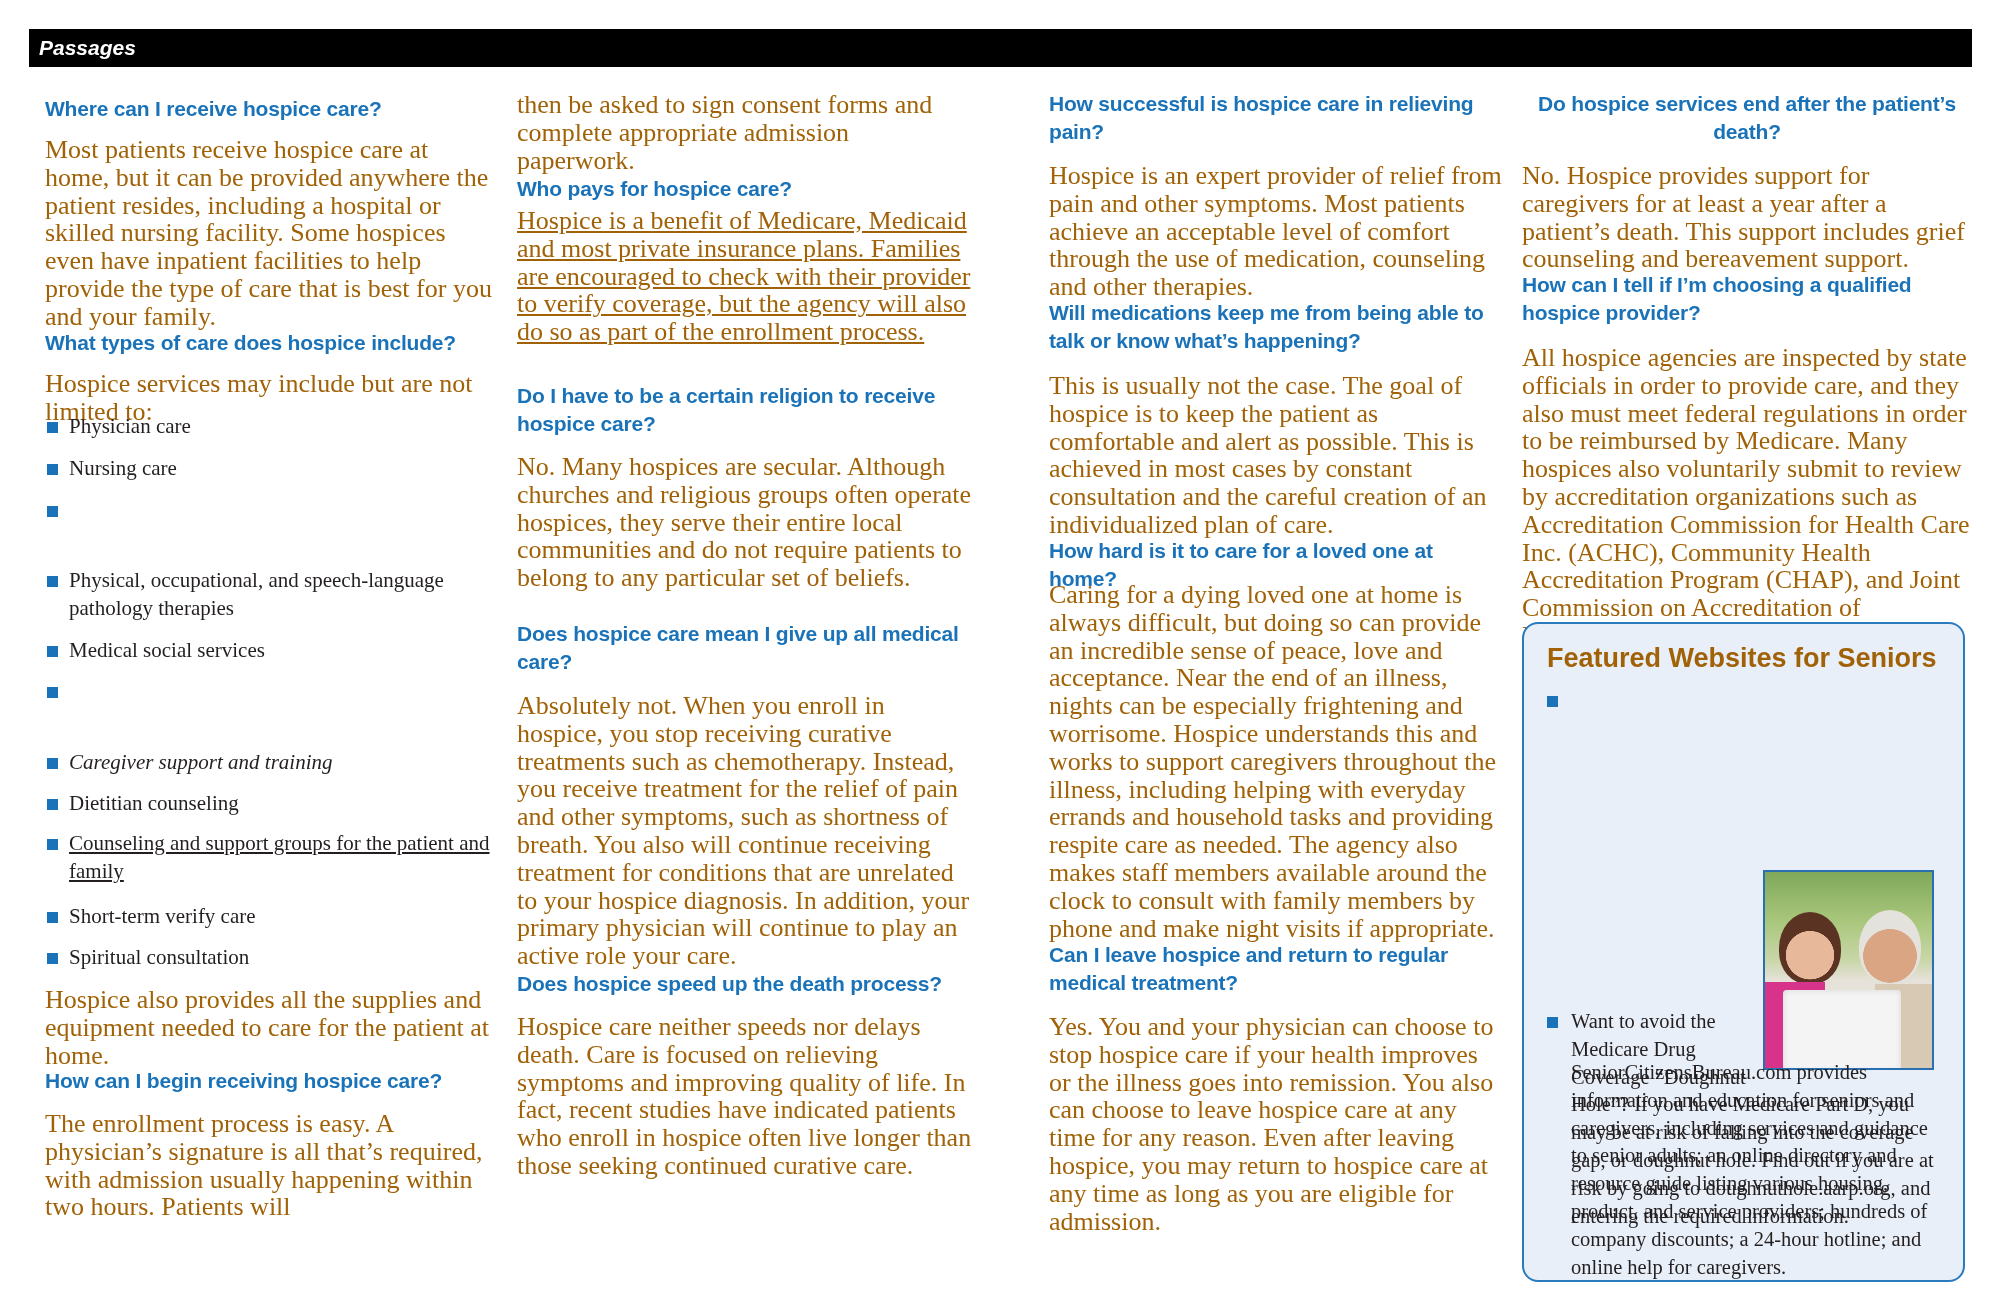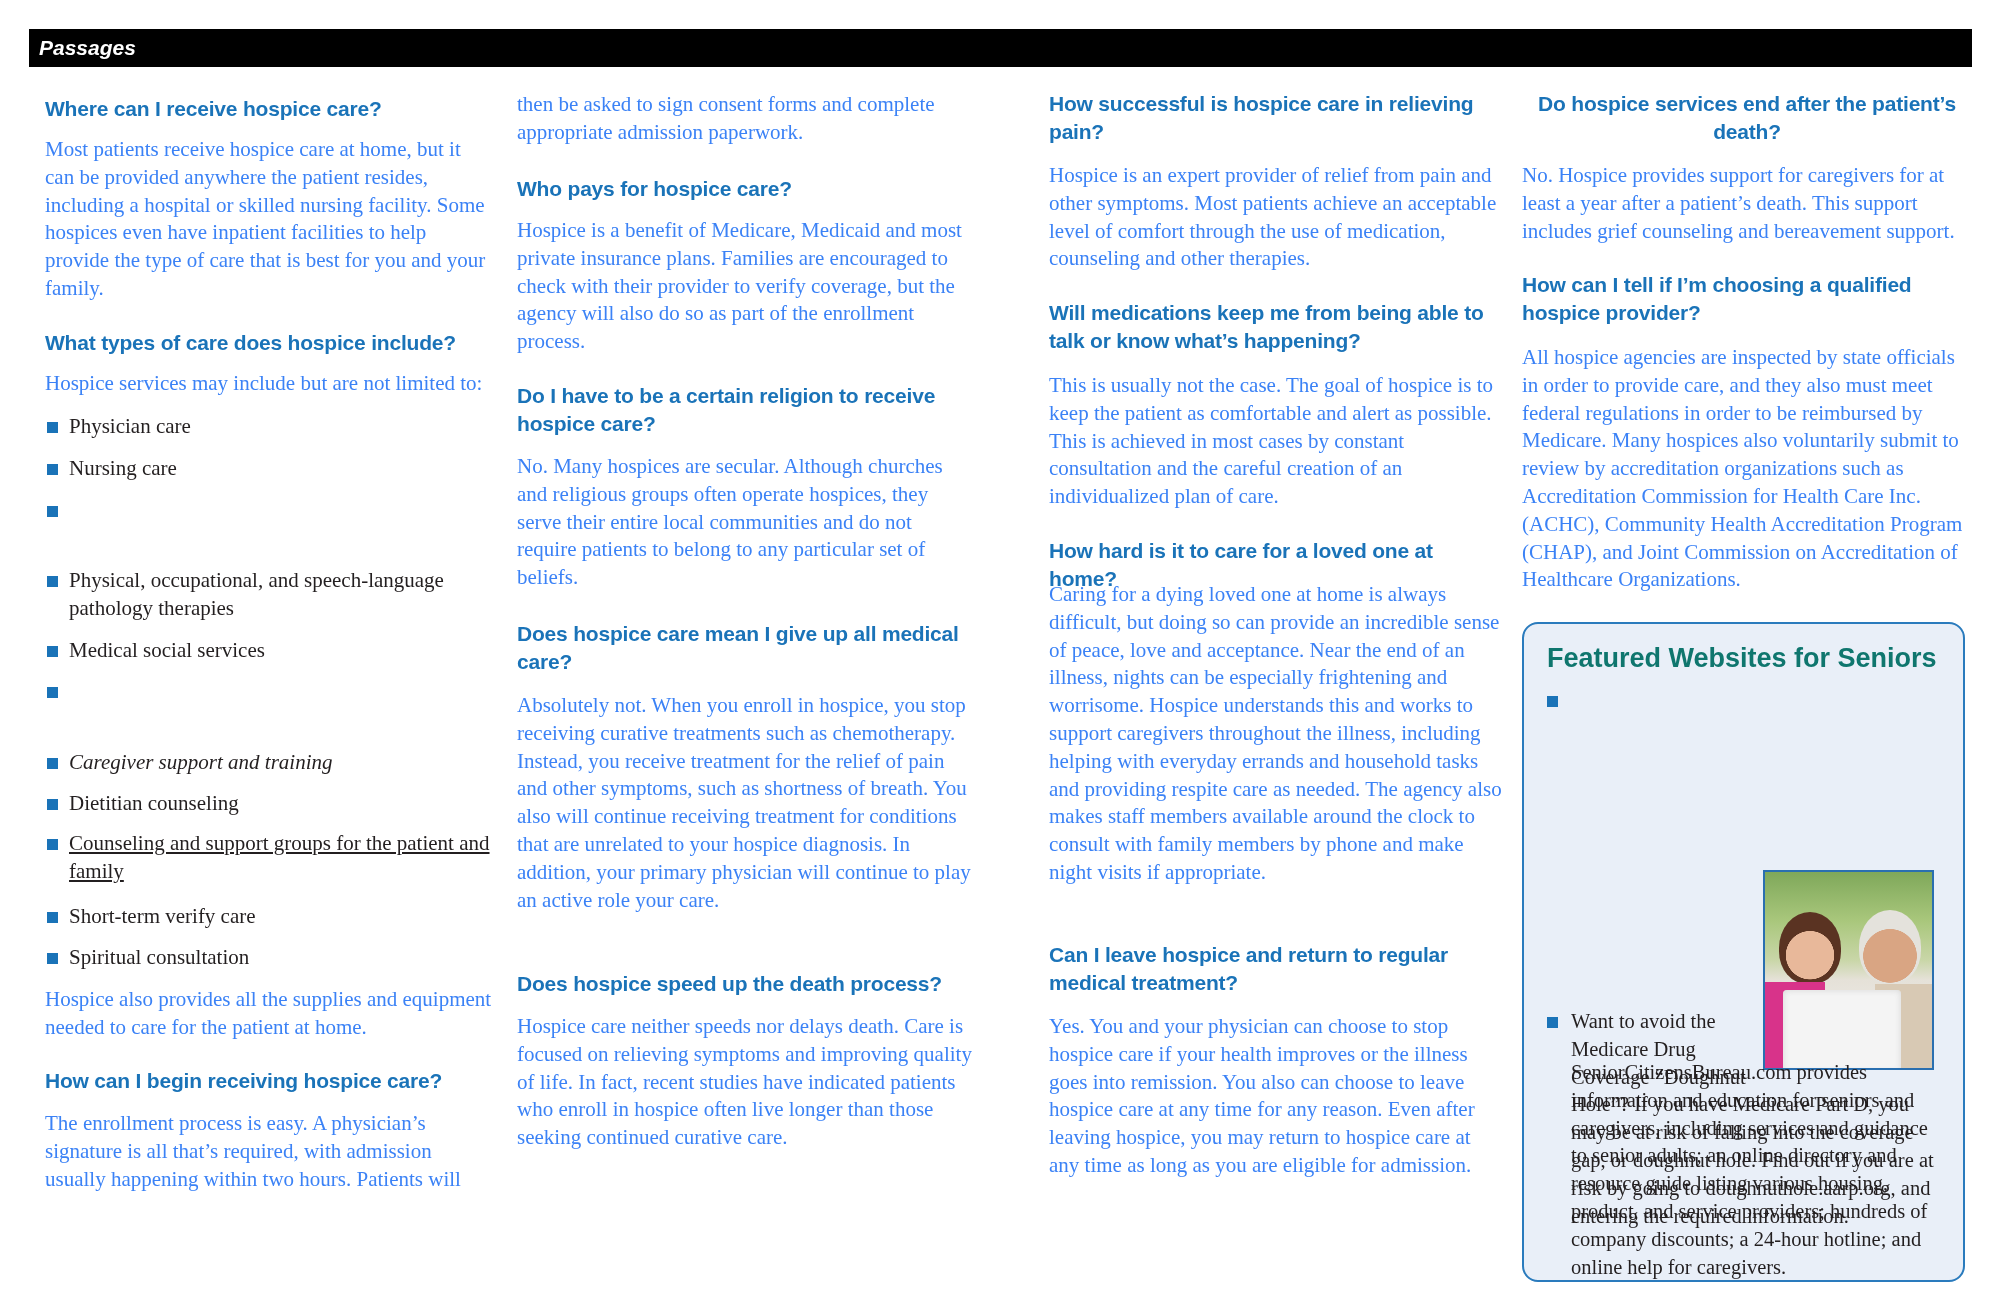--- a/index.html
+++ b/index.html
@@ -2,29 +2,29 @@
 <html><head>
 <meta charset="utf-8">
 <style>
   * { box-sizing: border-box; margin: 0; padding: 0; }
   html, body { width: 2000px; height: 1294px; background: #ffffff; overflow: hidden; }
   body { position: relative; font-family: "Liberation Serif", "DejaVu Serif", serif; color: #231f20; }
   .bar { position: absolute; left: 29px; top: 29px; width: 1943px; height: 38px; background: #000000; }
   .bar-title { position: absolute; left: 10px; top: 5px; color: #ffffff; font-family: "Liberation Sans", "DejaVu Sans", sans-serif; font-weight: bold; font-style: italic; font-size: 21px; line-height: 28px; }
   .blk { position: absolute; }
   .h { color: #1a73b8; font-family: "Liberation Sans", "DejaVu Sans", sans-serif; font-weight: bold; font-size: 21px; line-height: 28px; letter-spacing: -0.2px; }
-  .p { font-size: 21px; line-height: 27.8px; color: #3b82f6; }
+  .p { font-size: 26px; line-height: 27.8px; color: #a16207; }
   .c1 { left: 45px; width: 450px; }
   .c2 { left: 517px; width: 455px; }
   .c3 { left: 1049px; width: 455px; }
   .c4 { left: 1522px; width: 450px; }
   .li { position: absolute; left: 45px; width: 450px; padding-left: 24px; font-size: 21px; line-height: 27.8px; }
   .sq { position: absolute; left: 2px; top: 9px; width: 11px; height: 11px; background: #1a73b8; }
   .box { position: absolute; left: 1522px; top: 622px; width: 443px; height: 660px; background: #e9eff8; border: 2px solid #2a7bbd; border-radius: 16px; }
-  .box-title { position: absolute; left: 23px; top: 17px; color: #0f766e; font-family: "Liberation Sans", "DejaVu Sans", sans-serif; font-weight: bold; font-size: 27px; line-height: 34px; }
+  .box-title { position: absolute; left: 23px; top: 17px; color: #a16207; font-family: "Liberation Sans", "DejaVu Sans", sans-serif; font-weight: bold; font-size: 27px; line-height: 34px; }
   .bli { position: absolute; left: 23px; width: 400px; padding-left: 24px; font-size: 20.5px; line-height: 27.8px; }
   .bli .sq { left: 0px; }
   .photo { position: absolute; left: 239px; top: 246px; width: 171px; height: 200px; border: 2px solid #2a6fb0; overflow: hidden;
     background: linear-gradient(180deg, #7fa85a 0%, #a9c77c 25%, #c9d6a8 45%, #e5e1d8 55%, #f6f6f6 100%); }
   .photo .woman { position: absolute; left: 14px; top: 40px; width: 62px; height: 72px; border-radius: 50% 50% 45% 45%; background: radial-gradient(circle at 50% 60%, #e8b89a 0 45%, #5a3322 46% 100%); }
   .photo .man { position: absolute; left: 94px; top: 38px; width: 62px; height: 74px; border-radius: 50% 50% 45% 45%; background: radial-gradient(circle at 50% 62%, #d9a583 0 48%, #e4e2dc 49% 100%); }
   .photo .shirt-w { position: absolute; left: 0px; top: 110px; width: 60px; height: 90px; background: #d8338a; }
   .photo .shirt-m { position: absolute; left: 110px; top: 112px; width: 61px; height: 88px; background: #d8c9b4; }
   .photo .laptop { position: absolute; left: 18px; top: 118px; width: 118px; height: 82px; background: #f4f4f4; border-radius: 4px 4px 0 0; box-shadow: inset 0 0 6px #d6d6d6; }
   .float-space { float: right; width: 180px; height: 200px; }
@@ -54,21 +54,21 @@
 <div class="li" style="top:903px;"><span class="sq"></span><span>Short-term verify care</span></div>
 <div class="li" style="top:944px;"><span class="sq"></span><span>Spiritual consultation</span></div>
 
 <div class="blk c1 p" style="top:986px;">Hospice also provides all the supplies and equipment needed to care for the patient at home.</div>
 
 <div class="blk c1 h" style="top:1067px;">How can I begin receiving hospice care?</div>
 <div class="blk c1 p" style="top:1110px;">The enrollment process is easy. A physician’s signature is all that’s required, with admission usually happening within two hours. Patients will</div>
 
 <div class="blk c2 p" style="top:91px;">then be asked to sign consent forms and complete appropriate admission paperwork.</div>
 <div class="blk c2 h" style="top:175px;">Who pays for hospice care?</div>
-<div class="blk c2 p" style="top:217px;">Hospice is a benefit of Medicare, Medicaid and most private insurance plans. Families are encouraged to check with their provider to verify coverage, but the agency will also do so as part of the enrollment process.</div>
+<div class="blk c2 p" style="top:207px;text-decoration:underline;">Hospice is a benefit of Medicare, Medicaid and most private insurance plans. Families are encouraged to check with their provider to verify coverage, but the agency will also do so as part of the enrollment process.</div>
 <div class="blk c2 h" style="top:382px;">Do I have to be a certain religion to receive hospice care?</div>
 <div class="blk c2 p" style="top:453px;">No. Many hospices are secular. Although churches and religious groups often operate hospices, they serve their entire local communities and do not require patients to belong to any particular set of beliefs.</div>
 <div class="blk c2 h" style="top:620px;">Does hospice care mean I give up all medical care?</div>
 <div class="blk c2 p" style="top:692px;">Absolutely not. When you enroll in hospice, you stop receiving curative treatments such as chemotherapy. Instead, you receive treatment for the relief of pain and other symptoms, such as shortness of breath. You also will continue receiving treatment for conditions that are unrelated to your hospice diagnosis. In addition, your primary physician will continue to play an active role your care.</div>
 <div class="blk c2 h" style="top:970px;">Does hospice speed up the death process?</div>
 <div class="blk c2 p" style="top:1013px;">Hospice care neither speeds nor delays death. Care is focused on relieving symptoms and improving quality of life. In fact, recent studies have indicated patients who enroll in hospice often live longer than those seeking continued curative care.</div>
 
 <div class="blk c3 h" style="top:90px;">How successful is hospice care in relieving pain?</div>
 <div class="blk c3 p" style="top:162px;">Hospice is an expert provider of relief from pain and other symptoms. Most patients achieve an acceptable level of comfort through the use of medication, counseling and other therapies.</div>
 <div class="blk c3 h" style="top:299px;">Will medications keep me from being able to talk or know what’s happening?</div>

